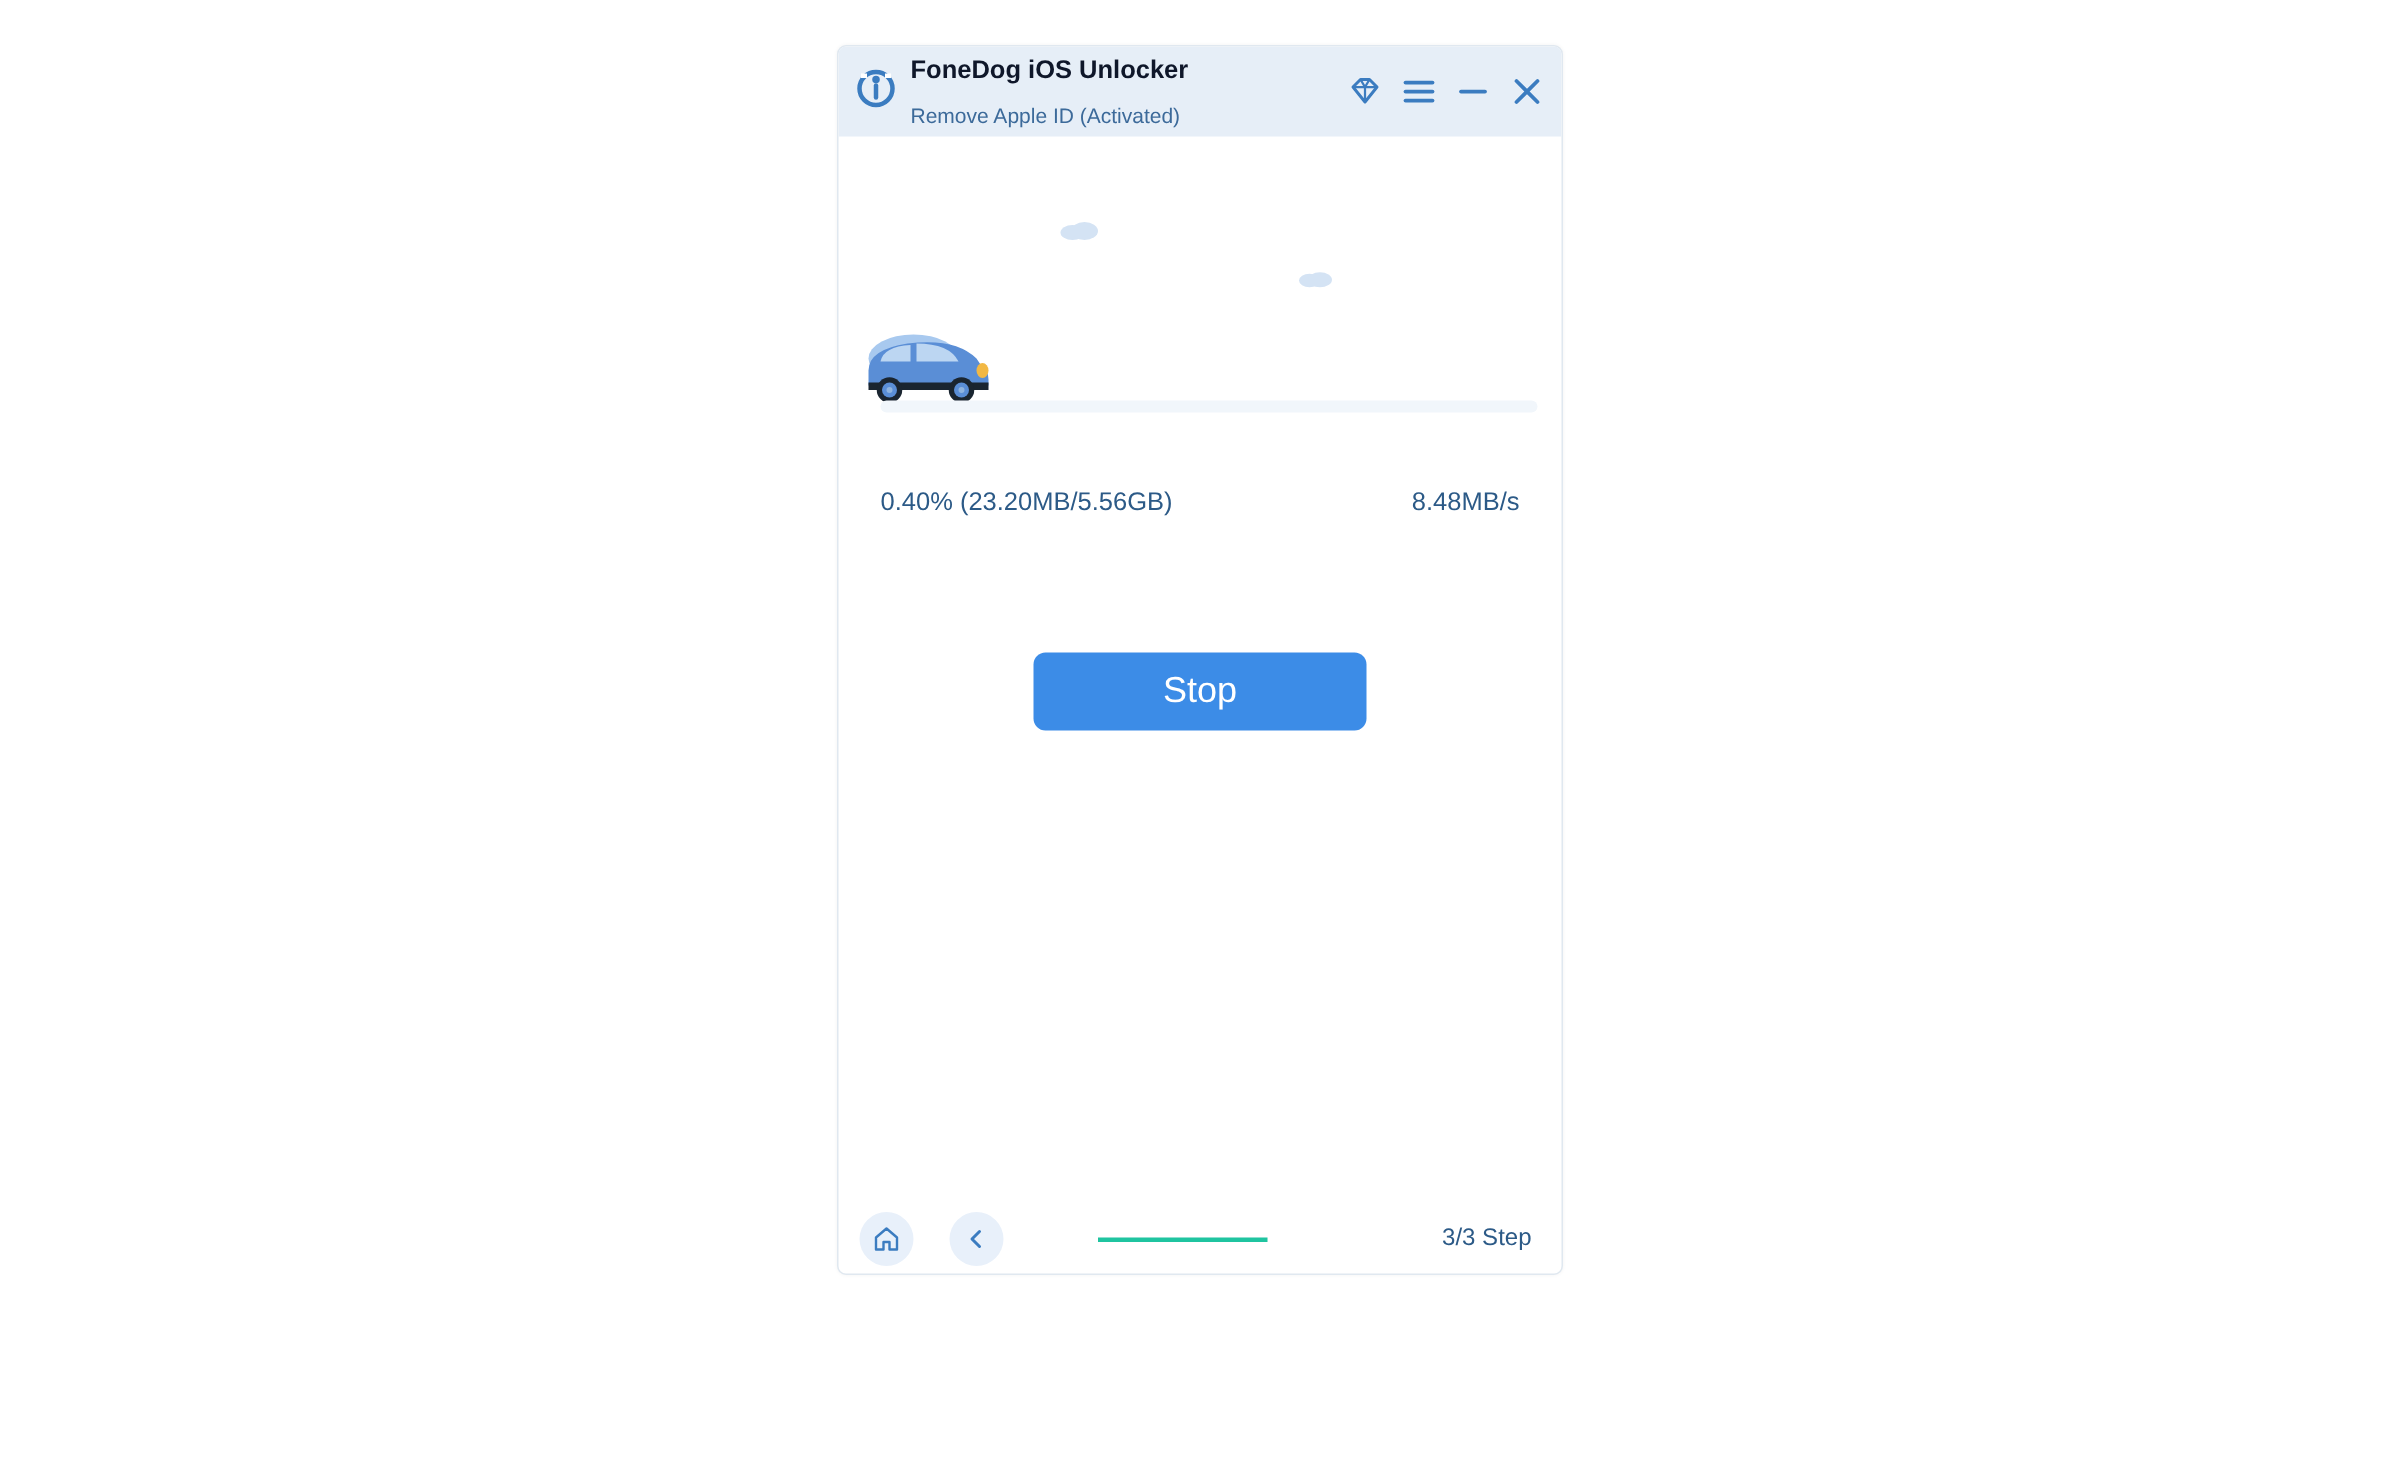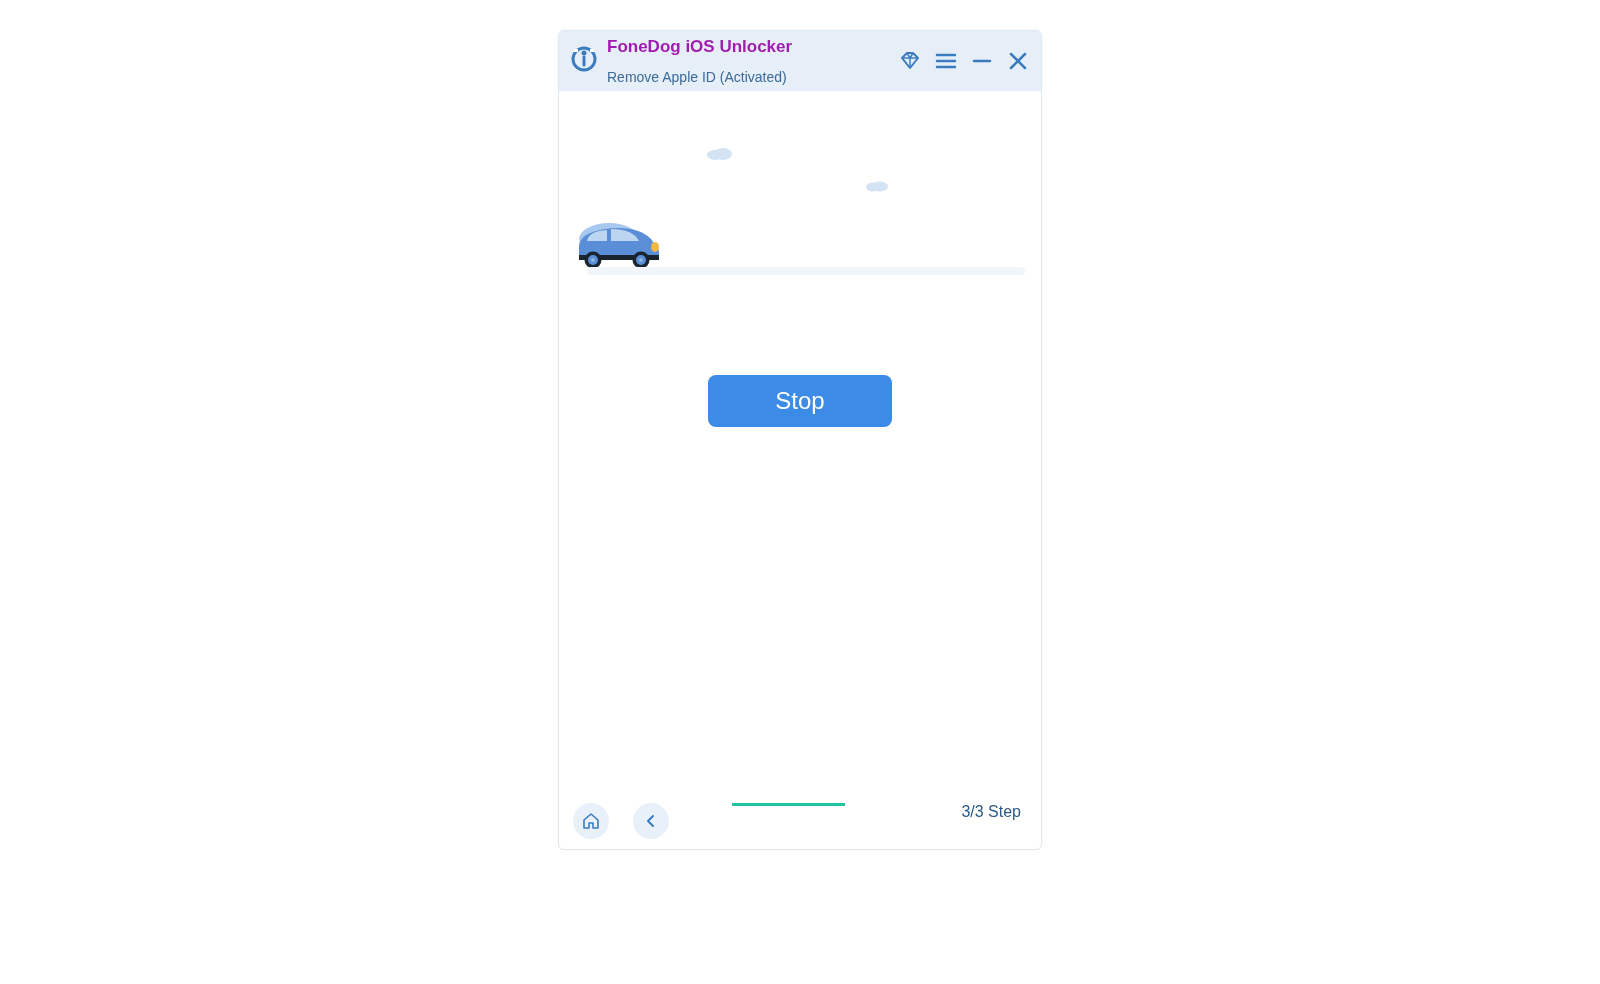--- a/index.html
+++ b/index.html
@@ -37,21 +37,21 @@
       height: 60px;
     }
     .app-icon {
       flex-shrink: 0;
     }
     .title-text {
       flex: 1;
     }
     .title-main {
       font-weight: bold;
-      color: #a21caf;
+      color: #0f172a;
       font-size: 17px;
     }
     .title-sub {
       color: #3c6a9a;
       font-size: 14px;
       margin-top: 12px;
     }
     .title-controls {
       display: flex;
       gap: 14px;
@@ -113,29 +113,29 @@
       color: #2c5a87;
       font-size: 17px;
     }
     .stop-btn {
       margin-top: 90px;
       display: inline-block;
       background: #3c8ce7;
       color: #fff;
       font-size: 24px;
       padding: 12px 0;
-      width: 184px;
+      width: 222px;
       border-radius: 8px;
       cursor: pointer;
       border: none;
     }
     .footer {
       height: 46px;
       display: flex;
-      align-items: flex-start;
+      align-items: center;
       padding: 0 14px;
       gap: 24px;
     }
     .footer-btn {
       width: 36px;
       height: 36px;
       border-radius: 50%;
       background: #e8f0fa;
       display: flex;
       align-items: center;
@@ -228,20 +228,24 @@
         <circle cx="18" cy="43" r="8.5" fill="#1a2530"></circle>
         <circle cx="18" cy="43" r="5" fill="#5a8ed6"></circle>
         <circle cx="18" cy="43" r="2" fill="#8fb4df"></circle>
         <circle cx="66" cy="43" r="8.5" fill="#1a2530"></circle>
         <circle cx="66" cy="43" r="5" fill="#5a8ed6"></circle>
         <circle cx="66" cy="43" r="2" fill="#8fb4df"></circle>
       </svg>
       <div class="progress-track"></div>
     </div>
 
+    <div class="stats">
+      <span>0.40% (23.20MB/5.56GB)</span>
+      <span>8.48MB/s</span>
+    </div>
 
     <button class="stop-btn">Stop</button>
   </div>
 
   <div class="footer">
     <div class="footer-btn">
       <svg width="18" height="18" viewBox="0 0 18 18">
         <path d="M 2 8 L 9 2 L 16 8 L 16 16 L 11 16 L 11 11 L 7 11 L 7 16 L 2 16 Z" fill="none" stroke="#3b7cc0" stroke-width="1.6" stroke-linejoin="round"></path>
       </svg>
     </div>

